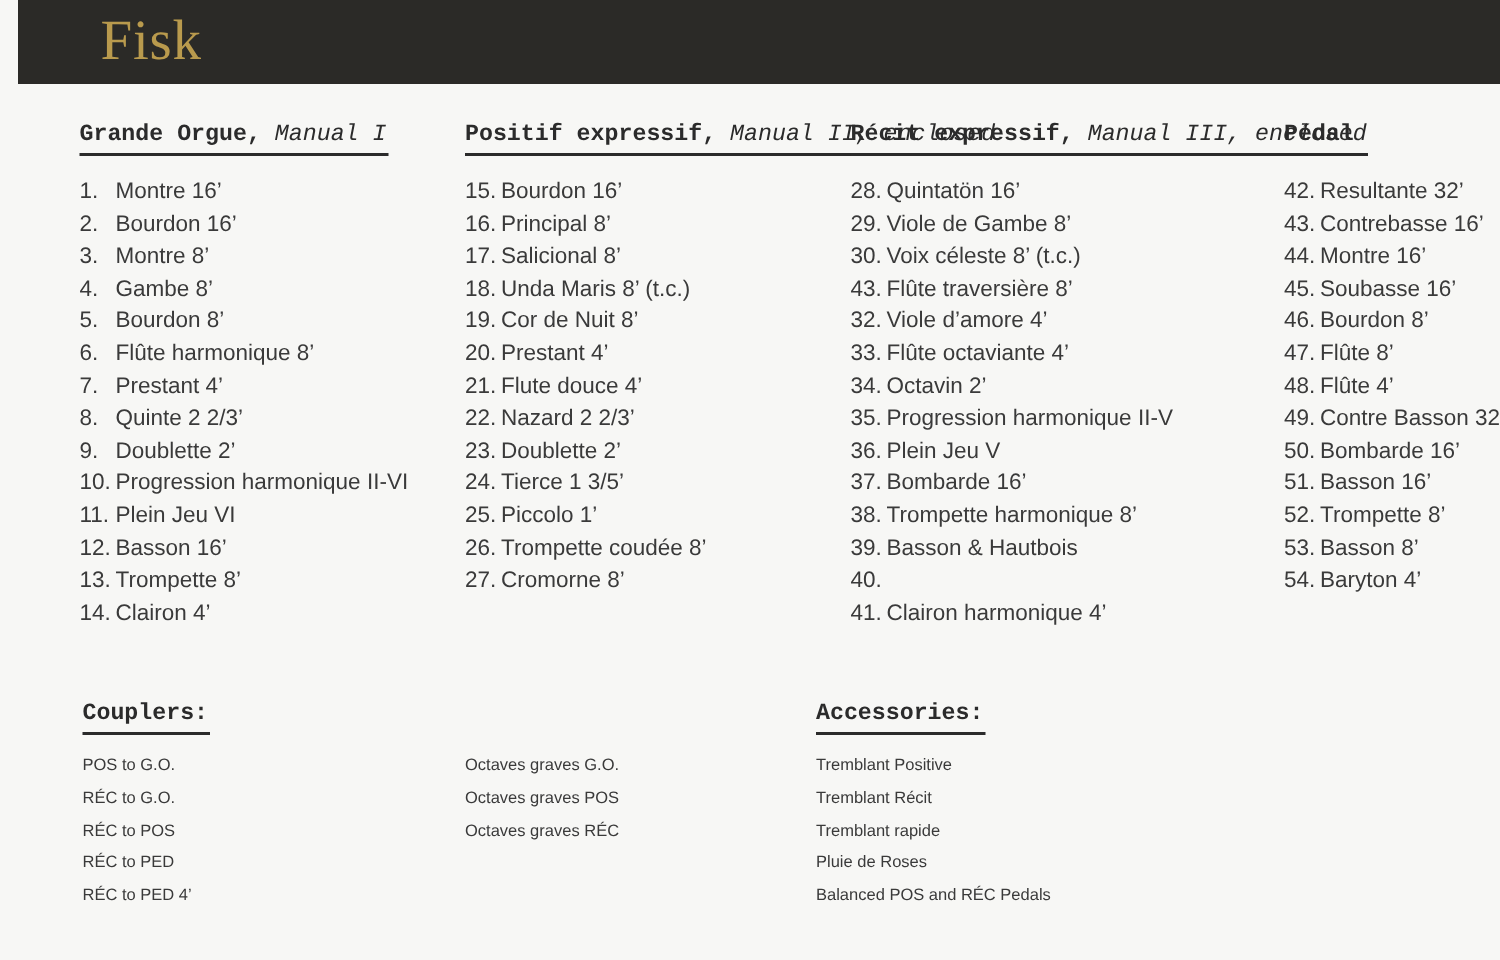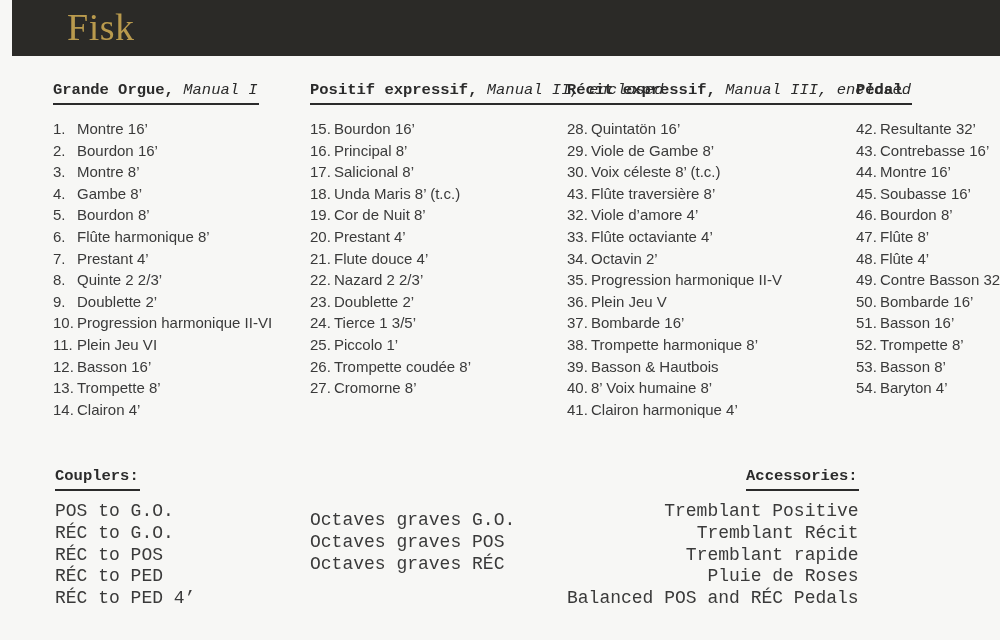--- a/index.html
+++ b/index.html
@@ -46,26 +46,26 @@
   .div-title .sub{font-style:italic;font-weight:400;}
   ol.stops{list-style:none;margin:13px 0 0 0;padding:0;}
   ol.stops li{
     display:flex;align-items:baseline;
     font-size:15px;line-height:21.6px;white-space:nowrap;
   }
   ol.stops .num{flex:none;width:24px;}
   .bottom-section{position:absolute;}
   #couplers{left:55px;top:466px;}
   #octaves{left:310px;top:500px;}
-  #accessories{left:567px;top:466px;text-align:right;}
+  #accessories{left:544px;top:466px;}
   .bottom-section ul{
     list-style:none;margin:10px 0 0 0;padding:0;
-    font-size:18px;line-height:21.8px;font-family:Liberation Mono, monospace;
-  }
-  #octaves ul{margin-top:10px;}
+    font-size:11px;line-height:21.8px;
+  }
+  #octaves ul{margin-top:0;}
   .bottom-section li{white-space:nowrap;}
 </style>
 </head>
 <body>
 
 <header class="site-header">
   <a class="logo">Fisk</a>
 </header>
 
 <main>
@@ -276,21 +276,20 @@
           <span class="lbl">Trompette harmonique 8’</span>
         </li>
 
         <li>
           <span class="num">39.</span>
           <span class="lbl">Basson &amp; Hautbois</span>
         </li>
 
         <li>
           <span class="num">40.</span>
-          <span class="lbl">8’ Voix humaine 8’</span>
         </li>
 
         <li>
           <span class="num">41.</span>
           <span class="lbl">Clairon harmonique 4’</span>
         </li>
       </ol>
   </section>
 
   <section class="division" id="div-ped">

